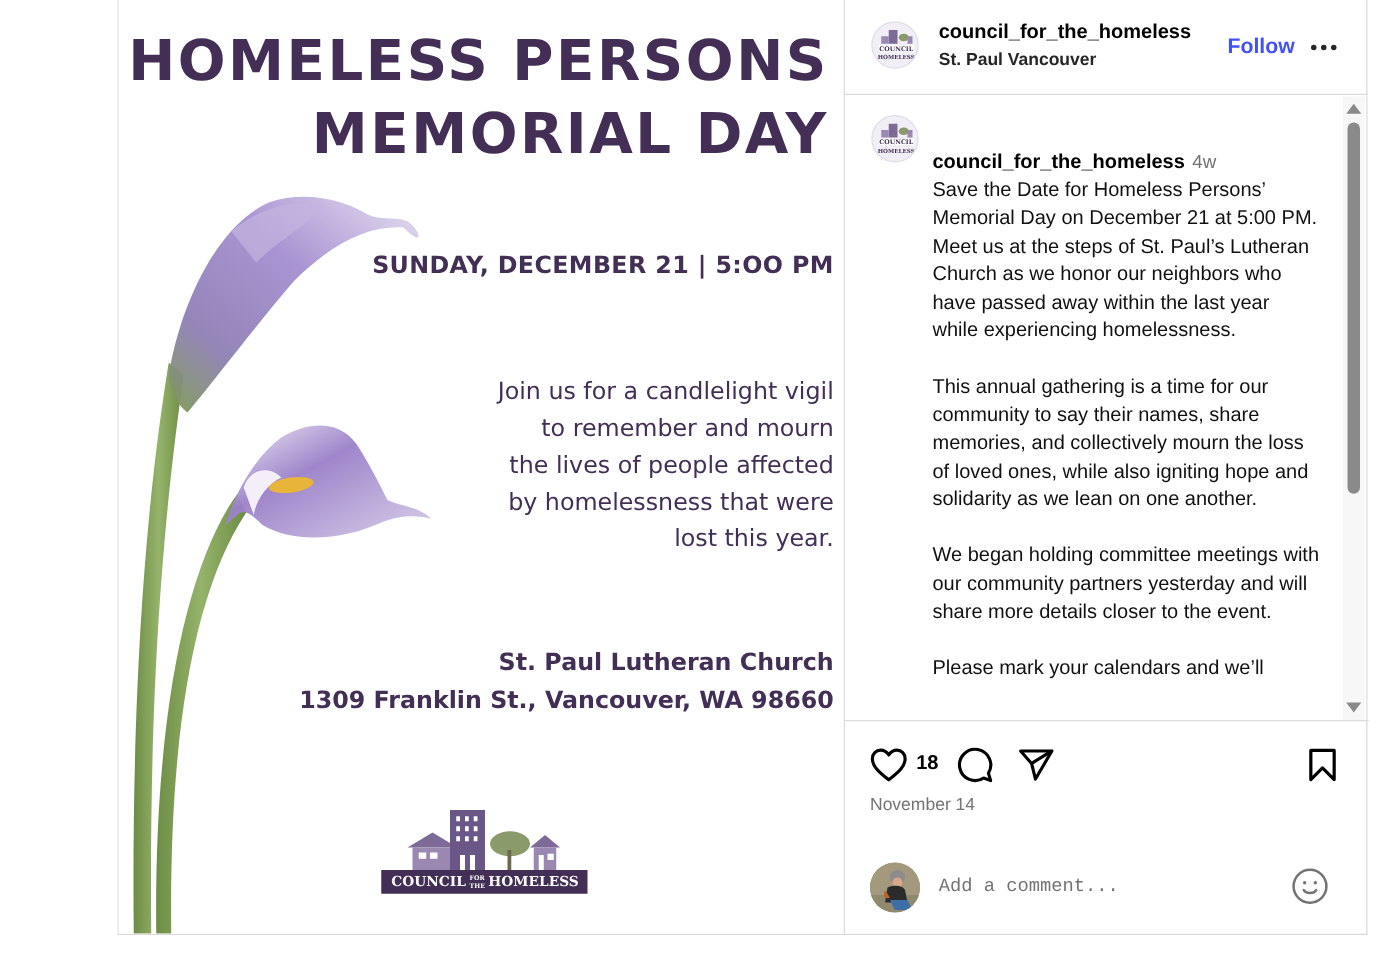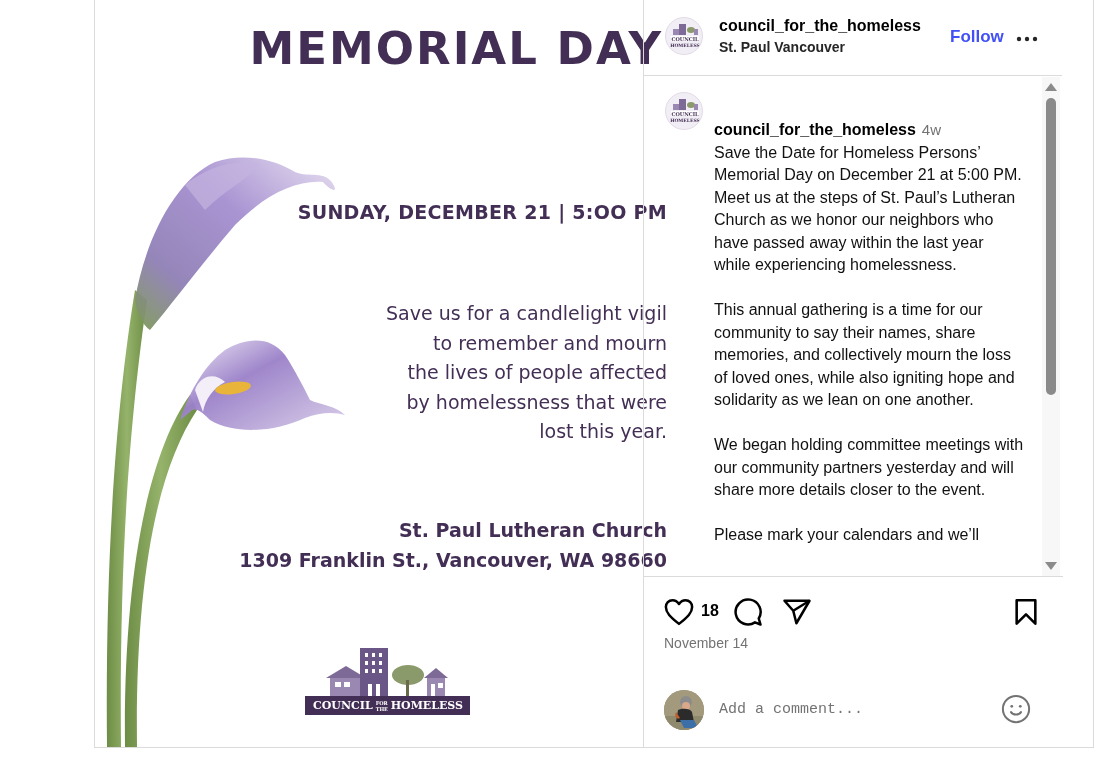--- a/index.html
+++ b/index.html
@@ -12,21 +12,21 @@
   
   .media { position: absolute; left: 0; top: 0; width: 580px; height: 747px; background: #fff; overflow: hidden; }
   .flyer-title { position: absolute; right: 12px; top: 20px; text-align: right; color: #432f55; font-family: "DejaVu Sans", sans-serif; font-weight: bold; font-size: 45px; line-height: 58px; letter-spacing: 2px; }
   .flyer-date { position: absolute; right: 8px; top: 201px; text-align: right; color: #432f55; font-family: "DejaVu Sans", sans-serif; font-weight: bold; font-size: 19px; letter-spacing: 0.3px; }
   .flyer-body { position: absolute; right: 8px; top: 299px; width: 330px; text-align: right; color: #432f55; font-family: "DejaVu Sans", sans-serif; font-size: 19px; line-height: 29.5px; }
   .flyer-venue { position: absolute; right: 8px; top: 515px; text-align: right; color: #432f55; font-family: "DejaVu Sans", sans-serif; font-weight: bold; font-size: 19px; line-height: 30px; }
   .flowers { position: absolute; left: 0; top: 150px; width: 270px; height: 597px; }
   .logo { position: absolute; left: 205px; top: 642px; width: 170px; height: 90px; }
 
   
-  .side { position: absolute; left: 548px; top: 0; width: 419px; height: 747px; border-left: 1px solid #dbdbdb; }
+  .side { position: absolute; left: 580px; top: 0; width: 419px; height: 747px; border-left: 1px solid #dbdbdb; }
   .side-header { height: 76px; border-bottom: 1px solid #dbdbdb; position: relative; }
   .avatar-logo { position: absolute; width: 38px; height: 38px; border-radius: 50%; background: #f2eef5; border: 1px solid #e3dbe8; overflow: hidden; }
   .hdr-avatar { left: 21px; top: 17px; }
   .hdr-user { position: absolute; left: 75px; top: 17px; font-size: 16px; font-weight: bold; color: #000; }
   .hdr-loc { position: absolute; left: 75px; top: 39px; font-size: 14px; color: #262626; font-weight: bold; }
   .follow-btn { position: absolute; left: 306px; top: 27px; font-size: 17px; font-weight: bold; color: #4150f7; cursor: pointer; }
   .more-btn { position: absolute; left: 372px; top: 24px; font-size: 20px; font-weight: bold; color: #262626; letter-spacing: 1px; cursor: pointer; }
 
   .caption-area { position: absolute; left: 0; top: 77px; width: 419px; height: 500px; overflow: hidden; border-bottom: 1px solid #dbdbdb; }
   .cap-avatar { left: 21px; top: 15px; }
@@ -84,25 +84,26 @@
 
         <path d="M40 150 C 50 90, 80 30, 120 12 C 150 2, 180 10, 200 22 C 215 28, 230 20, 238 34 C 244 44, 235 40, 228 32 C 200 30, 170 45, 140 75 C 110 110, 80 150, 55 180 C 48 175, 42 165, 40 150 Z" fill="url(#petal1)" opacity="0.95"></path>
         <path d="M90 35 C 110 18, 140 8, 165 14 C 155 28, 130 40, 110 60 Z" fill="#c4b4e0" opacity="0.7"></path>
 
         <path d="M85 270 C 95 240, 110 215, 130 200 C 150 188, 175 185, 190 205 C 200 220, 210 240, 215 250 C 225 255, 240 255, 250 265 C 240 262, 225 262, 210 268 C 180 282, 140 285, 115 270 C 110 265, 100 255, 95 262 Z" fill="url(#petal2)" opacity="0.95"></path>
         <path d="M100 240 C 105 225, 120 222, 130 232 C 118 238, 110 250, 108 262 Z" fill="#f3eef8"></path>
         <ellipse cx="138" cy="238" rx="18" ry="6" fill="#e8b53a" transform="rotate(-8 138 238)"></ellipse>
       </svg>
 
       <div class="flyer-title">
+        <div>HOMELESS PERSONS</div>
         <div>MEMORIAL DAY</div>
       </div>
       <div class="flyer-date">SUNDAY, DECEMBER 21 | 5:OO PM</div>
       <div class="flyer-body">
-        <div>Save us for a candlelight vigil</div>
+        <div>Join us for a candlelight vigil</div>
         <div>to remember and mourn</div>
         <div>the lives of people affected</div>
         <div>by homelessness that were</div>
         <div>lost this year.</div>
       </div>
       <div class="flyer-venue">
         <div>St. Paul Lutheran Church</div>
         <div>1309 Franklin St., Vancouver, WA 98660</div>
       </div>
 

